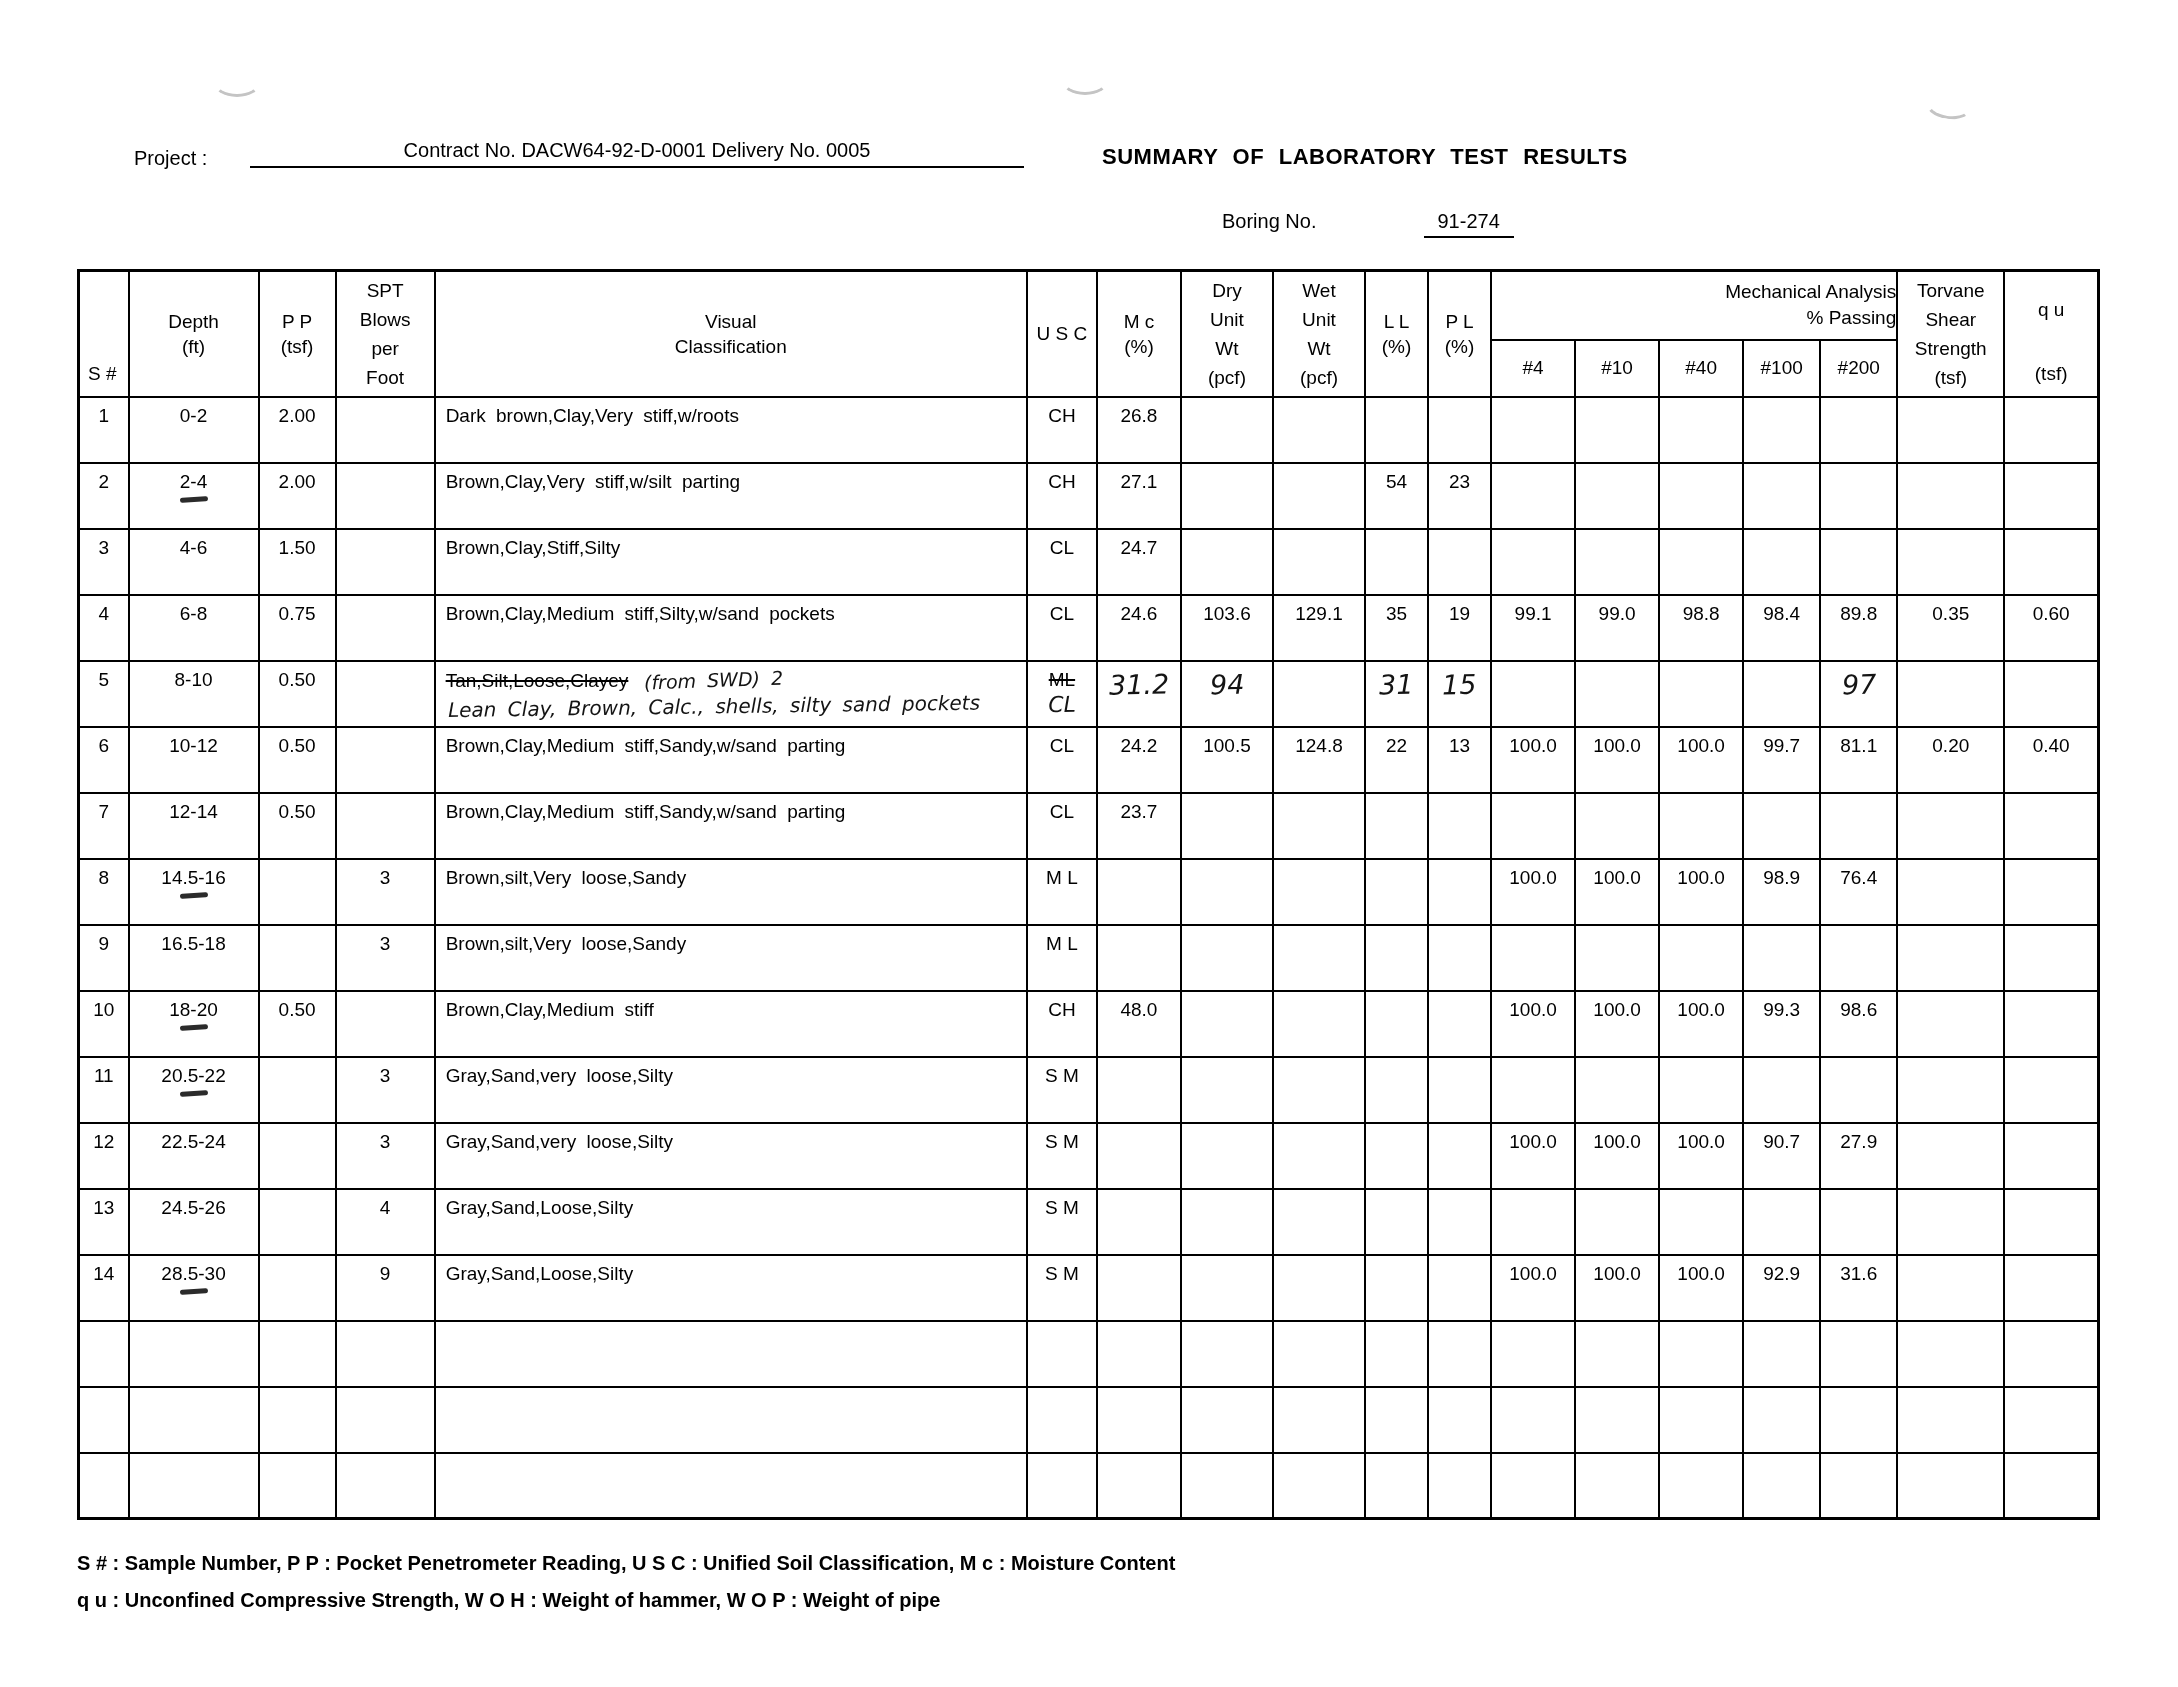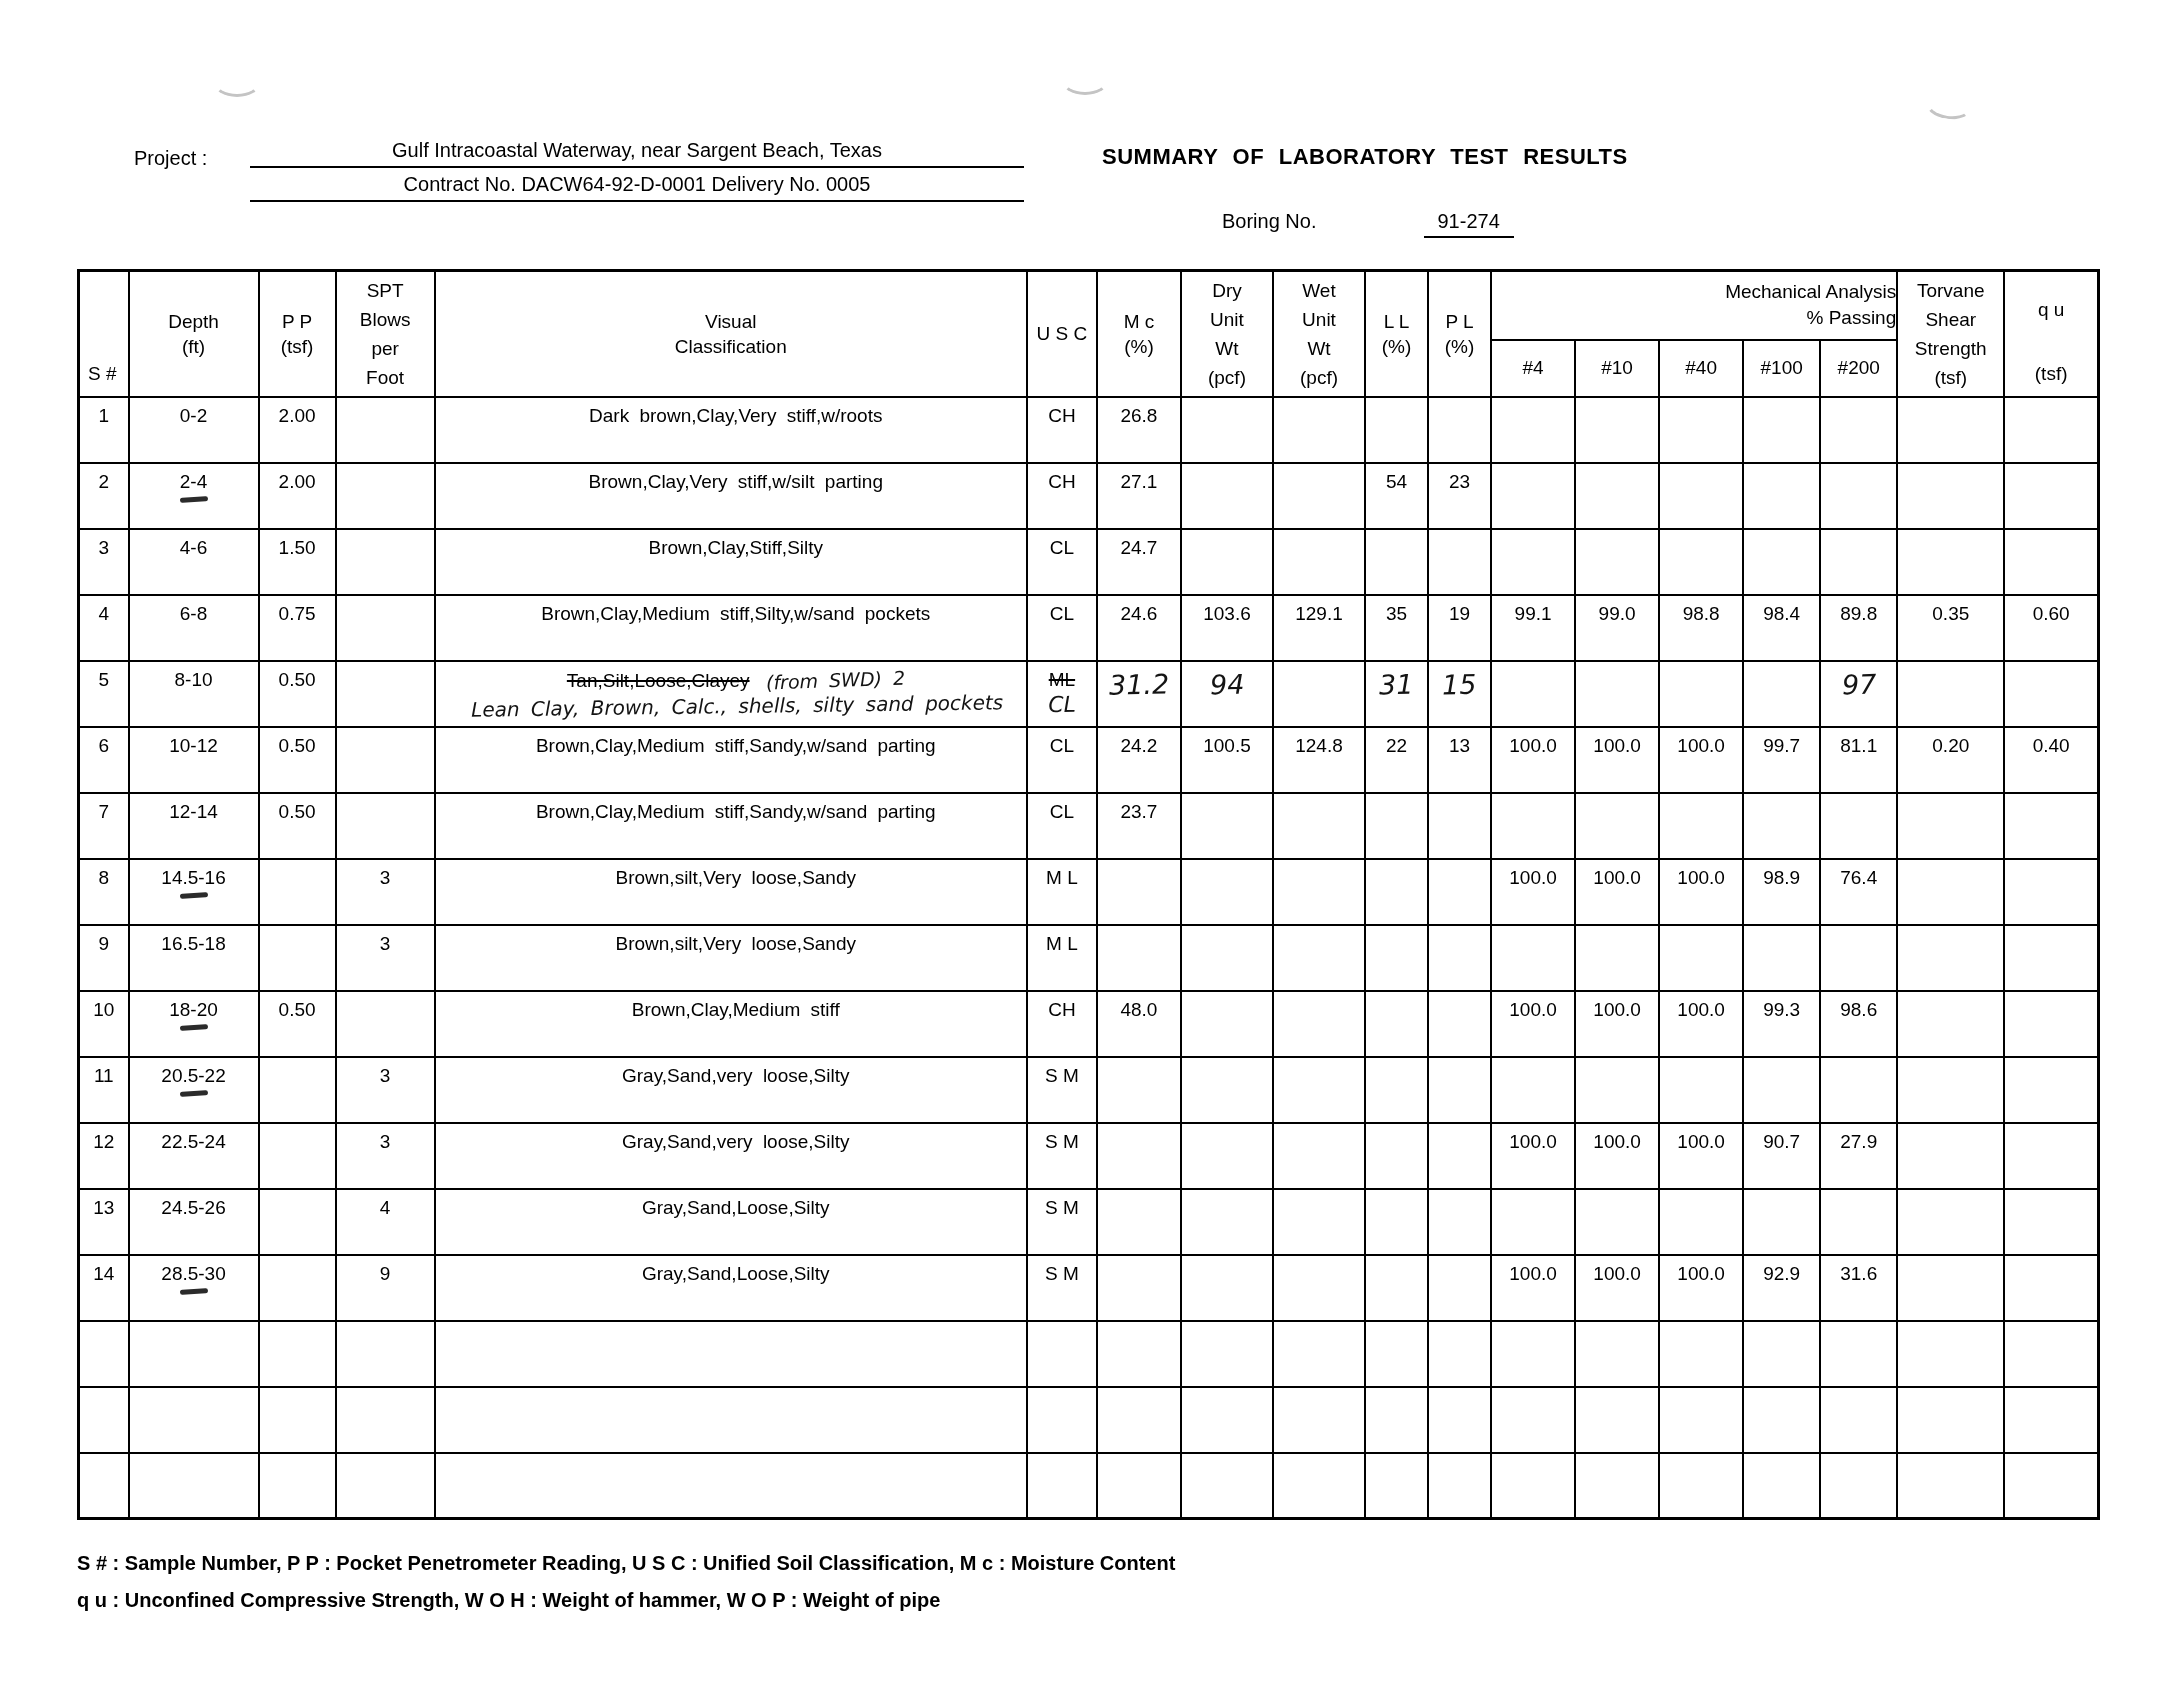--- a/index.html
+++ b/index.html
@@ -74,21 +74,21 @@
     justify-content: center; align-items: center;
     line-height: 25px;
   }
   .thwrap.w4 { line-height: 29px; }
   .thwrap.corner { justify-content: flex-end; align-items: flex-start; padding: 0 0 8px 8px; }
   .thwrap.spread { justify-content: space-between; padding: 24px 0 8px; }
   .thwrap.mechwrap { height: 63px; line-height: 26px; align-items: flex-end; }
 
   tbody tr { height: 66px; }
   tbody td { vertical-align: top; text-align: center; padding-top: 7px; }
-  tbody td.c-visual { text-align: center; padding-left: 10px; word-spacing: 5px; margin-top: 28px; }
+  tbody td.c-visual { text-align: left; padding-left: 10px; word-spacing: 5px; margin-top: 28px; }
 
   .strike { text-decoration: line-through; text-decoration-thickness: 2px; }
 
   .hand {
     font-family: "DejaVu Sans", sans-serif;
     font-style: italic;
     color: #141414;
     display: inline-block;
     transform: rotate(-1.5deg);
     line-height: 1.1;
@@ -118,21 +118,20 @@
 
 <div class="page">
 
   <div class="artifact" style="left:213px; top:67px;"></div>
   <div class="artifact" style="left:1061px; top:65px;"></div>
   <div class="artifact" style="left:1925px; top:89px; transform:rotate(8deg);"></div>
 
   <span class="project-label">Project :</span>
 
   <div class="project-block">
-    <div class="project-line">Gulf Intracoastal Waterway, near Sargent Beach, Texas</div>
     <div class="project-line">Contract No. DACW64-92-D-0001 Delivery No. 0005</div>
   </div>
 
   <div class="doc-title">SUMMARY OF LABORATORY TEST RESULTS</div>
 
   <div class="boring-row">
     <span>Boring No.</span><span class="boring-value">91-274</span>
   </div>
 
   <table class="results">

